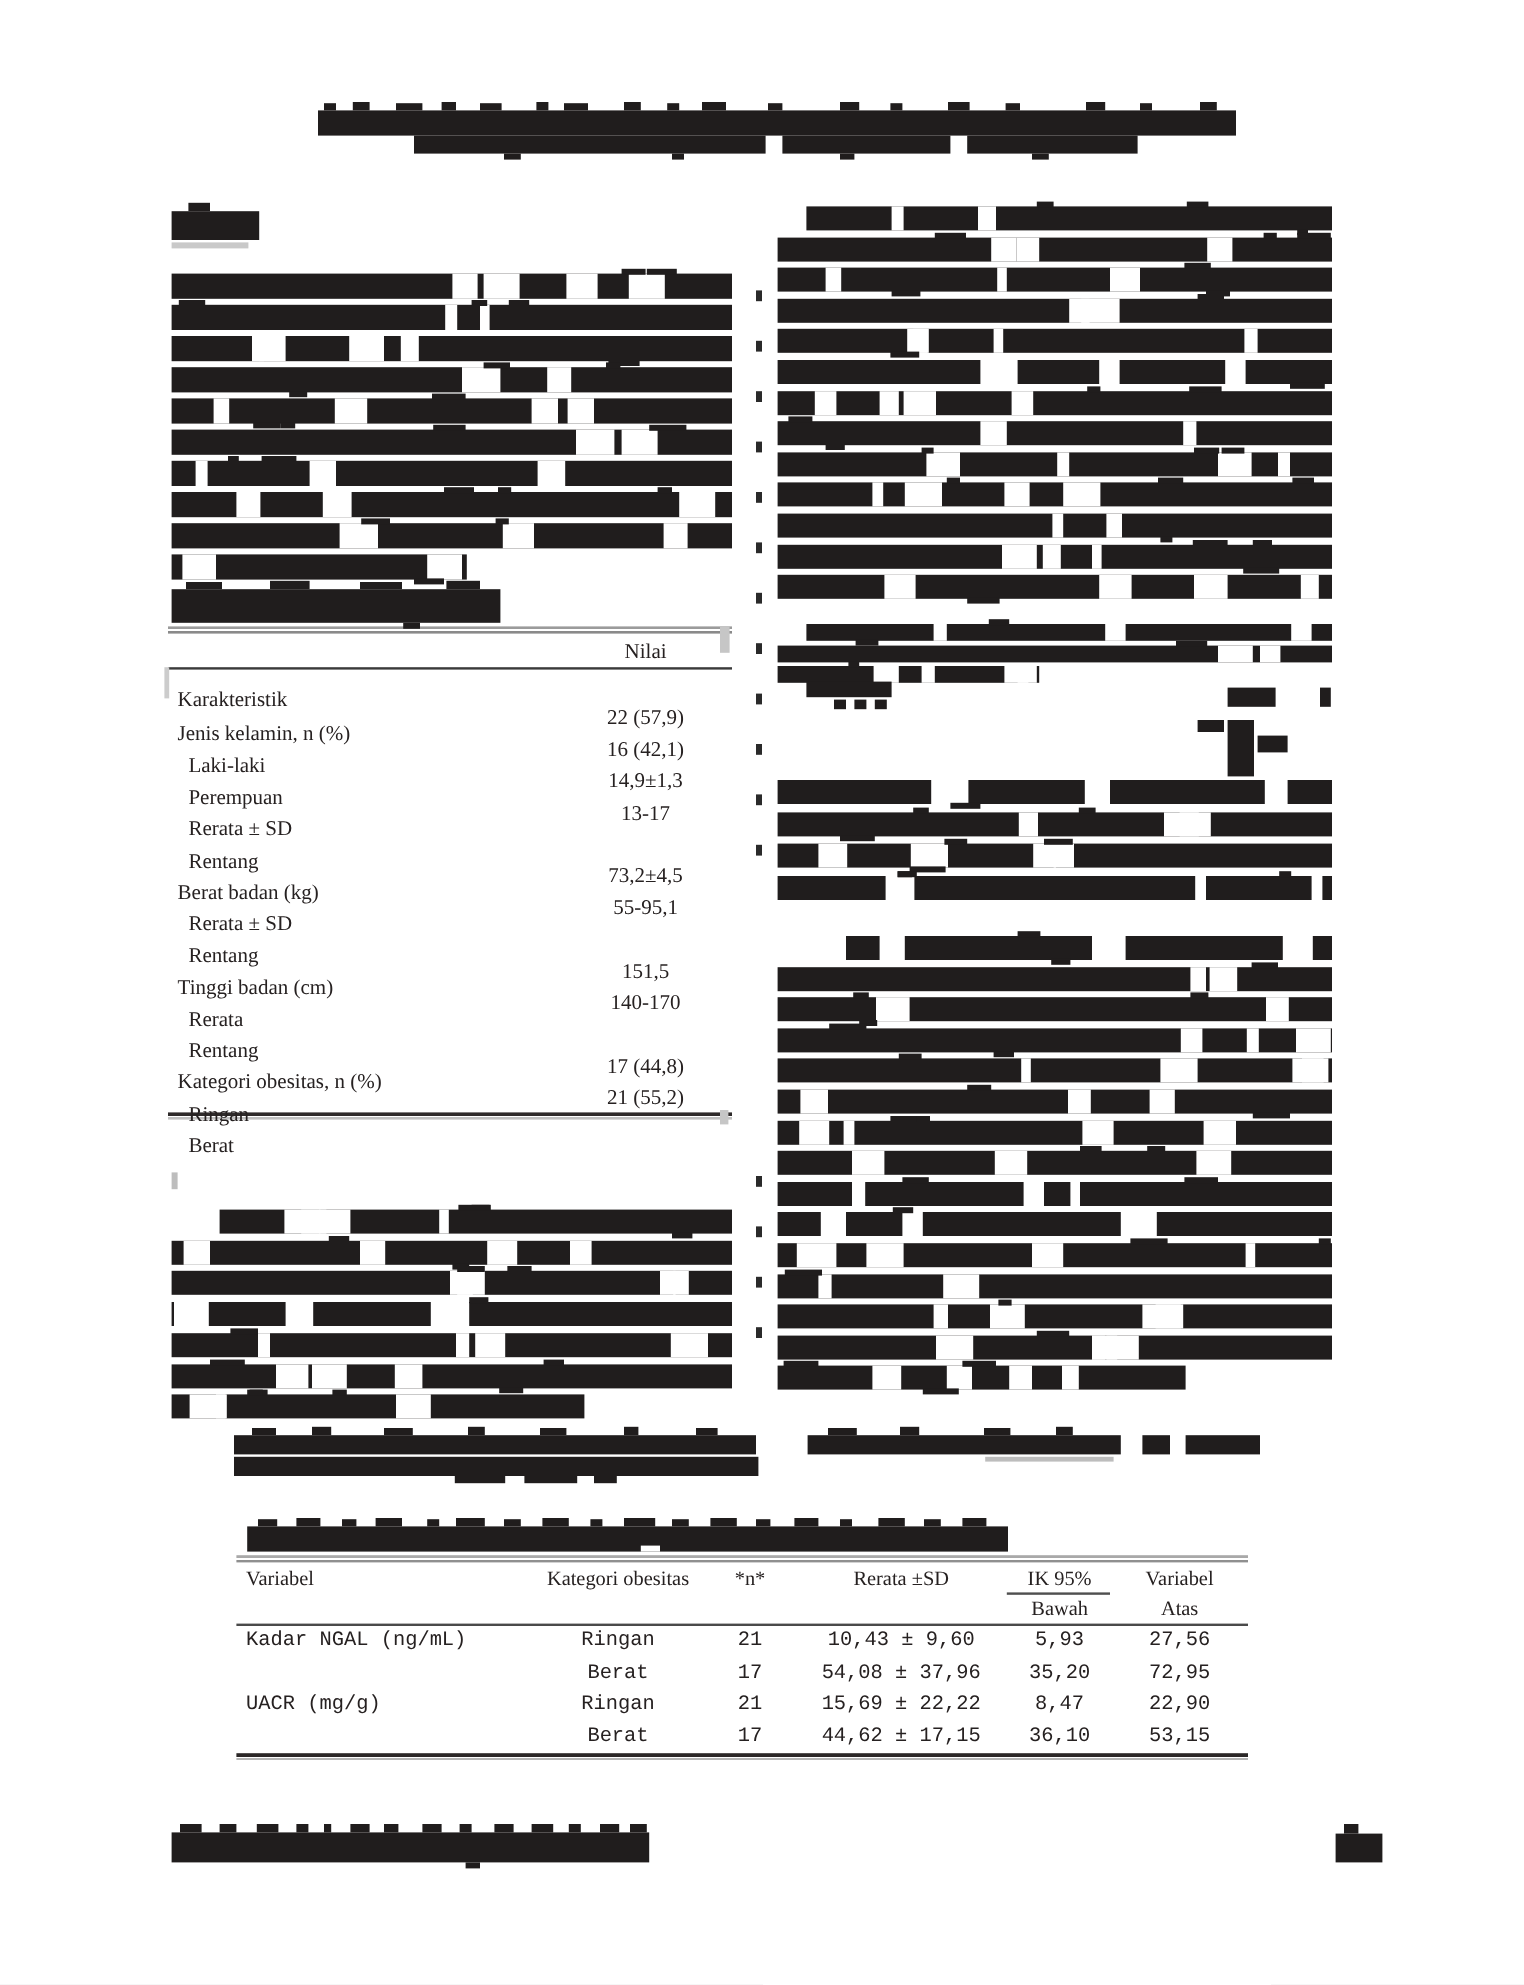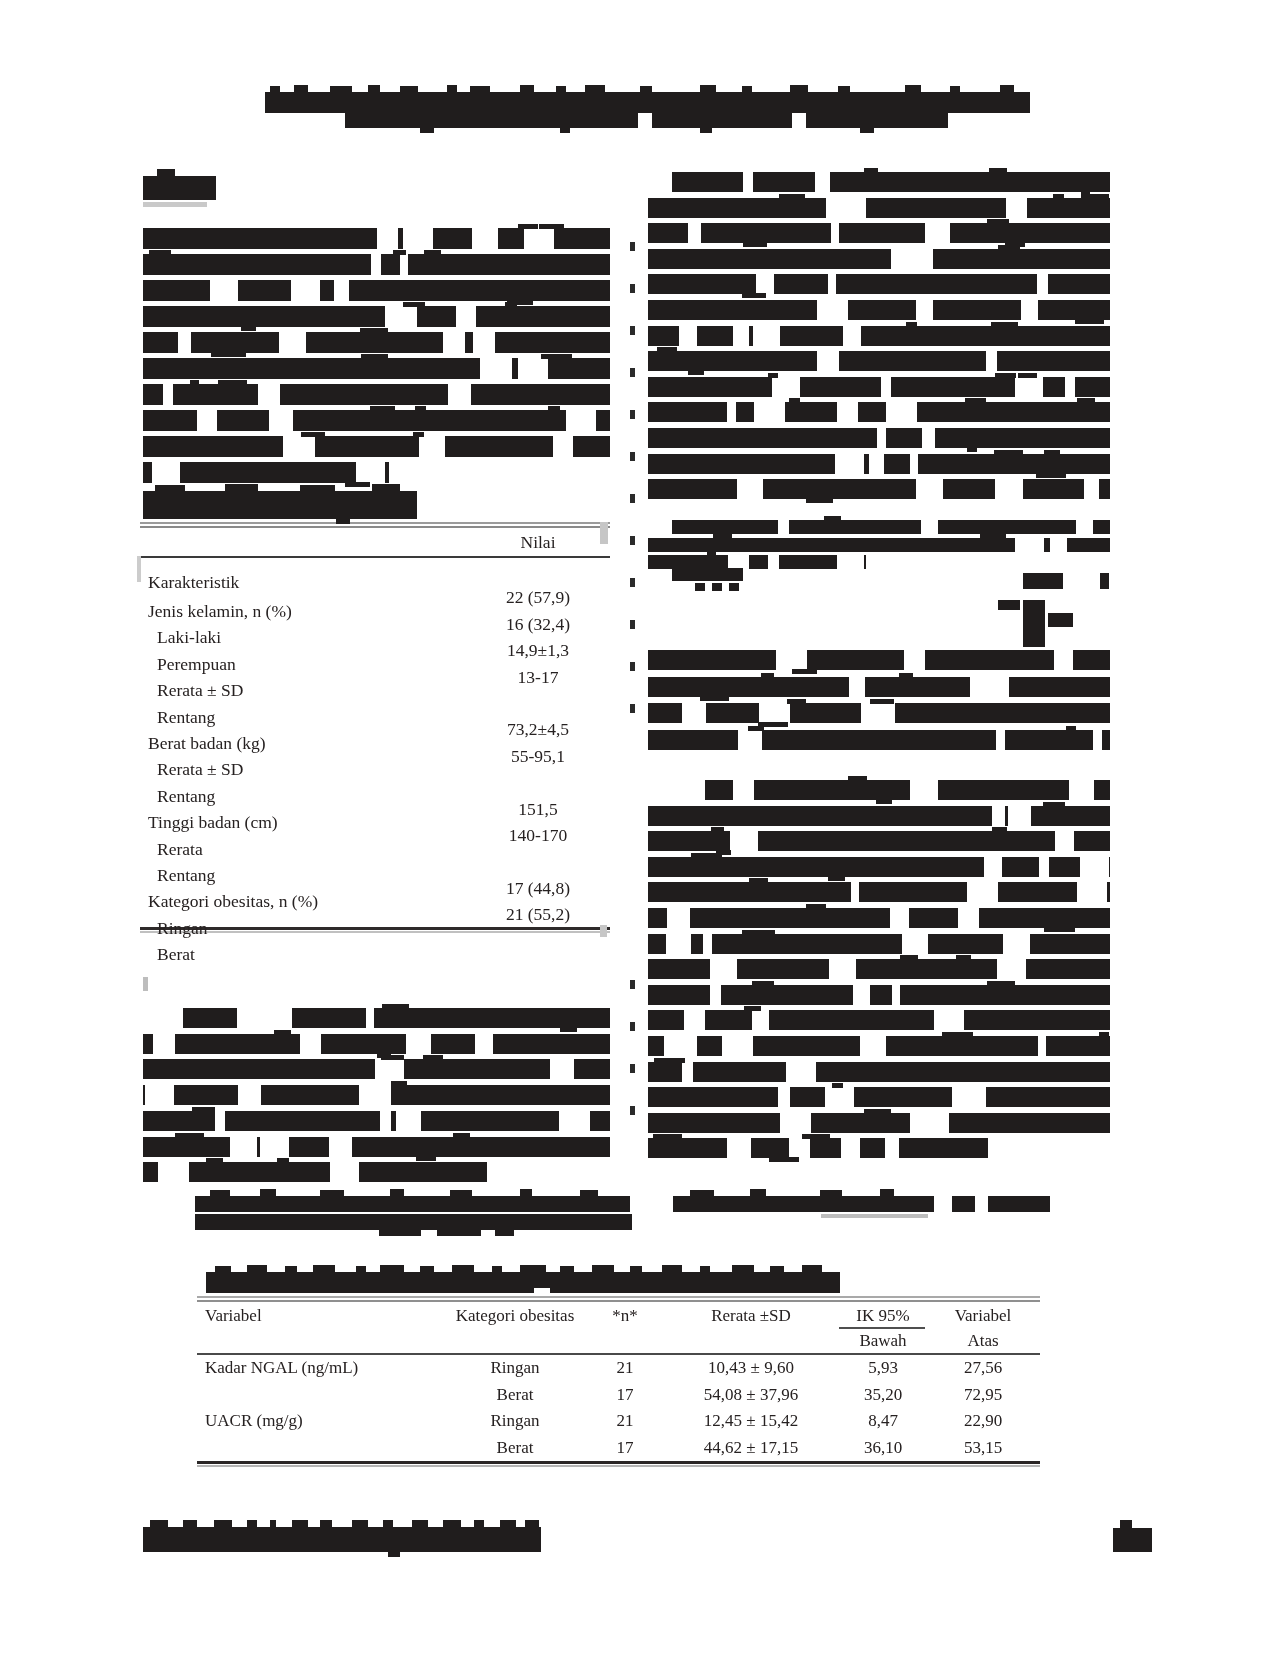--- a/index.html
+++ b/index.html
@@ -25,21 +25,21 @@
   .t1label.ind{left:17px;}
   .t1val{position:absolute;left:298px;width:200px;text-align:center;white-space:nowrap;}
   .t1bottom{height:6px;background:linear-gradient(#2e2a2a 0 3px,#ffffff 3px 4px,#c0c0c0 4px 6px);}
 
   
   .t2{position:absolute;left:197px;top:1296px;width:843px;font-size:17px;}
   .t2top{height:6px;background:linear-gradient(#a9a9a9 0 2px,#ffffff 2px 4px,#8f8f8f 4px 6px);}
   .t2h1{position:relative;height:27px;line-height:27px;text-decoration:underline;}
   .t2h2{position:relative;height:24px;line-height:24px;}
   .t2hr{height:2px;background:#4a4a4a;}
-  .t2row{position:relative;height:26.5px;line-height:26.5px;}
+  .t2row{position:relative;height:26.5px;line-height:26.5px;font-family:Liberation Mono, monospace;}
   .c1{position:absolute;left:8px;white-space:nowrap;}
   .cc{position:absolute;transform:translateX(-50%);white-space:nowrap;}
   .p2{left:318px;} .p3{left:428px;} .p4{left:554px;} .p5{left:686px;} .p6{left:786px;}
   .ikline{position:absolute;left:642px;bottom:0;width:86px;height:2px;background:#4f4f4f;}
   .t2bottom{height:7px;background:linear-gradient(#2b2727 0 3px,#ffffff 3px 4px,#b5b5b5 4px 6px,#ffffff 6px 7px);}
 </style>
 </head>
 <body>
 
 <div class="page">
@@ -55,21 +55,21 @@
     <div class="t1row">
         <span class="t1label">Jenis kelamin, n (%)</span>
         <span class="t1val"></span>
       </div>
     <div class="t1row">
         <span class="t1label ind">Laki-laki</span>
         <span class="t1val">22 (57,9)</span>
       </div>
     <div class="t1row">
         <span class="t1label ind">Perempuan</span>
-        <span class="t1val">16 (32,4)</span>
+        <span class="t1val">16 (42,1)</span>
       </div>
     <div class="t1row">
         <span class="t1label ind">Rerata ± SD</span>
         <span class="t1val">14,9±1,3</span>
       </div>
     <div class="t1row">
         <span class="t1label ind">Rentang</span>
         <span class="t1val">13-17</span>
       </div>
     <div class="t1row">
@@ -142,21 +142,21 @@
       <span class="cc p2">Berat</span>
       <span class="cc p3">17</span>
       <span class="cc p4">54,08 ± 37,96</span>
       <span class="cc p5">35,20</span>
       <span class="cc p6">72,95</span>
     </div>
     <div class="t2row">
       <span class="c1">UACR (mg/g)</span>
       <span class="cc p2">Ringan</span>
       <span class="cc p3">21</span>
-      <span class="cc p4">12,45 ± 15,42</span>
+      <span class="cc p4">15,69 ± 22,22</span>
       <span class="cc p5">8,47</span>
       <span class="cc p6">22,90</span>
     </div>
     <div class="t2row">
       <span class="c1"></span>
       <span class="cc p2">Berat</span>
       <span class="cc p3">17</span>
       <span class="cc p4">44,62 ± 17,15</span>
       <span class="cc p5">36,10</span>
       <span class="cc p6">53,15</span>

